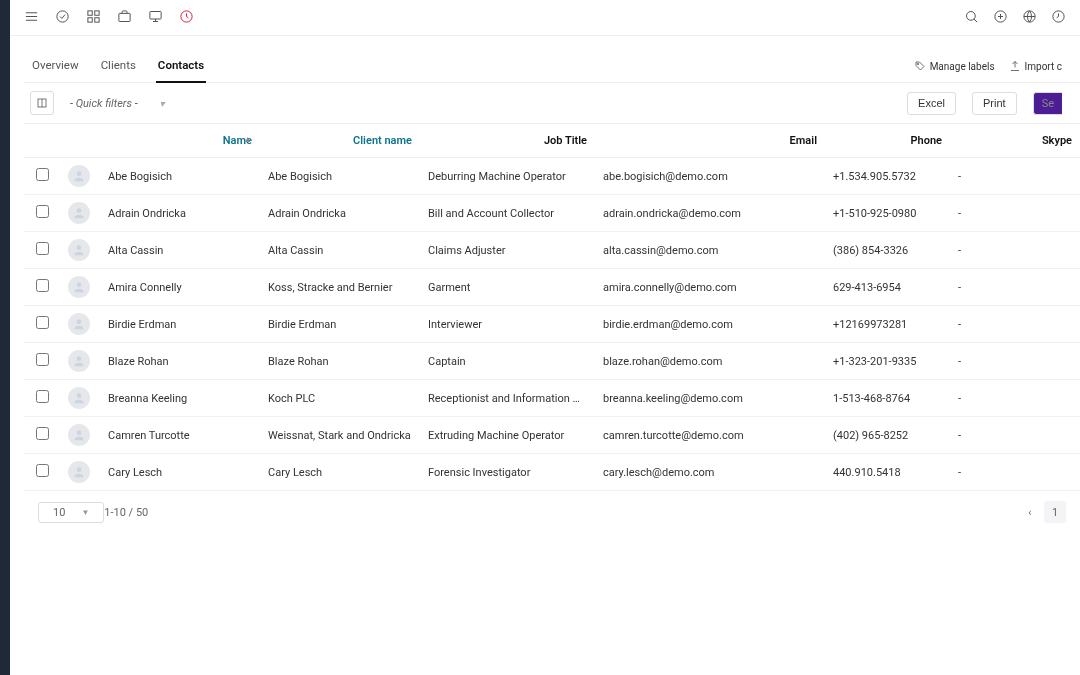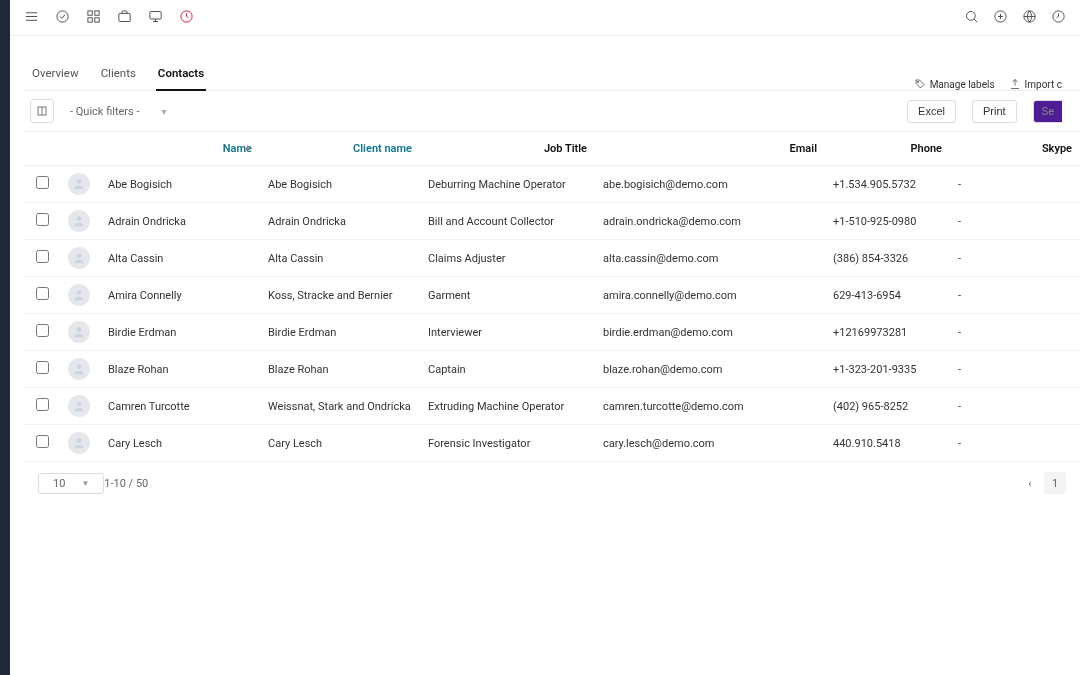--- a/index.html
+++ b/index.html
@@ -8,33 +8,33 @@
   .left-rail { position: fixed; left: 0; top: 0; bottom: 0; width: 10px; background: #1f2937; }
   
   .topbar { display: flex; align-items: center; height: 36px; padding: 0 14px; border-bottom: 1px solid #eee; margin-left: 10px; }
   .topbar-left { display: flex; align-items: center; gap: 16px; }
   .topbar-right { display: flex; align-items: center; gap: 14px; margin-left: auto; }
   .topbar svg { width: 15px; height: 15px; stroke: #555; fill: none; stroke-width: 1.6; cursor: pointer; }
   .topbar .accent svg { stroke: #e11d48; }
   
   .page { margin-left: 10px; padding: 14px 0 0 14px; }
   
-  .tabs-row { display: flex; align-items: flex-end; border-bottom: 1px solid #eee; margin-top: 8px; }
+  .tabs-row { display: flex; align-items: center; border-bottom: 1px solid #eee; }
   .tabs { display: flex; gap: 18px; padding-left: 6px; }
   .tab { padding: 8px 2px 10px; cursor: pointer; color: #555; position: relative; font-size: 11.5px; }
   .tab.active { color: #111; font-weight: 600; }
   .tab.active::after { content: ""; position: absolute; left: 0; right: 0; bottom: -1px; height: 2px; background: #111; }
   .tabs-actions { margin-left: auto; display: flex; gap: 14px; padding-right: 18px; }
   .action-link { display: inline-flex; align-items: center; gap: 4px; font-size: 10px; cursor: pointer; color: #333; }
   .action-link svg { width: 12px; height: 12px; stroke: #555; fill: none; stroke-width: 1.7; }
 
   .filter-row { display: flex; align-items: center; padding: 8px 4px; border-bottom: 1px solid #eee; }
   .filter-row .cols-icon { width: 24px; height: 24px; display: inline-flex; align-items: center; justify-content: center; border: 1px solid #ddd; border-radius: 3px; margin-left: 2px; margin-right: 8px; cursor: pointer; }
   .filter-row .cols-icon svg { width: 12px; height: 12px; stroke: #555; fill: none; stroke-width: 1.6; }
-  .quick-filters { display: inline-flex; align-items: center; gap: 22px; padding: 4px 8px; font-size: 11px; color: #666; cursor: pointer; }
+  .quick-filters { display: inline-flex; align-items: center; gap: 22px; padding: 4px 8px; font-size: 11px; color: #666; cursor: pointer; font-style: italic; }
   .quick-filters .chev { color: #aaa; font-size: 10px; }
   .filter-right { margin-left: auto; display: flex; gap: 16px; padding-right: 14px; }
   .btn { border: 1px solid #ddd; background: #fff; padding: 4px 10px; font-size: 11px; border-radius: 3px; cursor: pointer; color: #333; }
   .search-trunc { border: 1px solid #ddd; border-left: 1px solid #ddd; border-right: none; background: #4c1d95; padding: 4px 8px; font-size: 11px; color: #888; border-radius: 3px 0 0 3px; }
 
   table { width: 100%; border-collapse: collapse; table-layout: fixed; }
   thead th { text-align: right; font-weight: 600; font-size: 11px; color: #111; padding: 10px 8px; border-bottom: 1px solid #eee; position: relative; }
   thead th.sortable { cursor: pointer; color: #0e7490; }
   thead th .sort-ind { position: absolute; right: 10px; color: #888; font-size: 9px; }
   tbody td { padding: 7px 8px; border-bottom: 1px solid #f1f1f1; font-size: 11px; color: #333; white-space: nowrap; overflow: hidden; text-overflow: ellipsis; }
@@ -276,20 +276,35 @@
           <td>-</td>
         </tr>
         <tr>
           <td class="chk-cell"><input type="checkbox" style=""></td>
           <td><span class="avatar">
               <svg viewBox="0 0 24 24">
                 <circle cx="12" cy="8" r="4"></circle>
                 <path d="M4 21c0-4 4-6 8-6s8 2 8 6"></path>
               </svg>
             </span></td>
+          <td>Breanna Keeling</td>
+          <td>Koch PLC</td>
+          <td>Receptionist and Information Clerk</td>
+          <td>breanna.keeling@demo.com</td>
+          <td>1-513-468-8764</td>
+          <td>-</td>
+        </tr>
+        <tr>
+          <td class="chk-cell"><input type="checkbox" style=""></td>
+          <td><span class="avatar">
+              <svg viewBox="0 0 24 24">
+                <circle cx="12" cy="8" r="4"></circle>
+                <path d="M4 21c0-4 4-6 8-6s8 2 8 6"></path>
+              </svg>
+            </span></td>
           <td>Camren Turcotte</td>
           <td>Weissnat, Stark and Ondricka</td>
           <td>Extruding Machine Operator</td>
           <td>camren.turcotte@demo.com</td>
           <td>(402) 965-8252</td>
           <td>-</td>
         </tr>
         <tr>
           <td class="chk-cell"><input type="checkbox" style=""></td>
           <td><span class="avatar">

